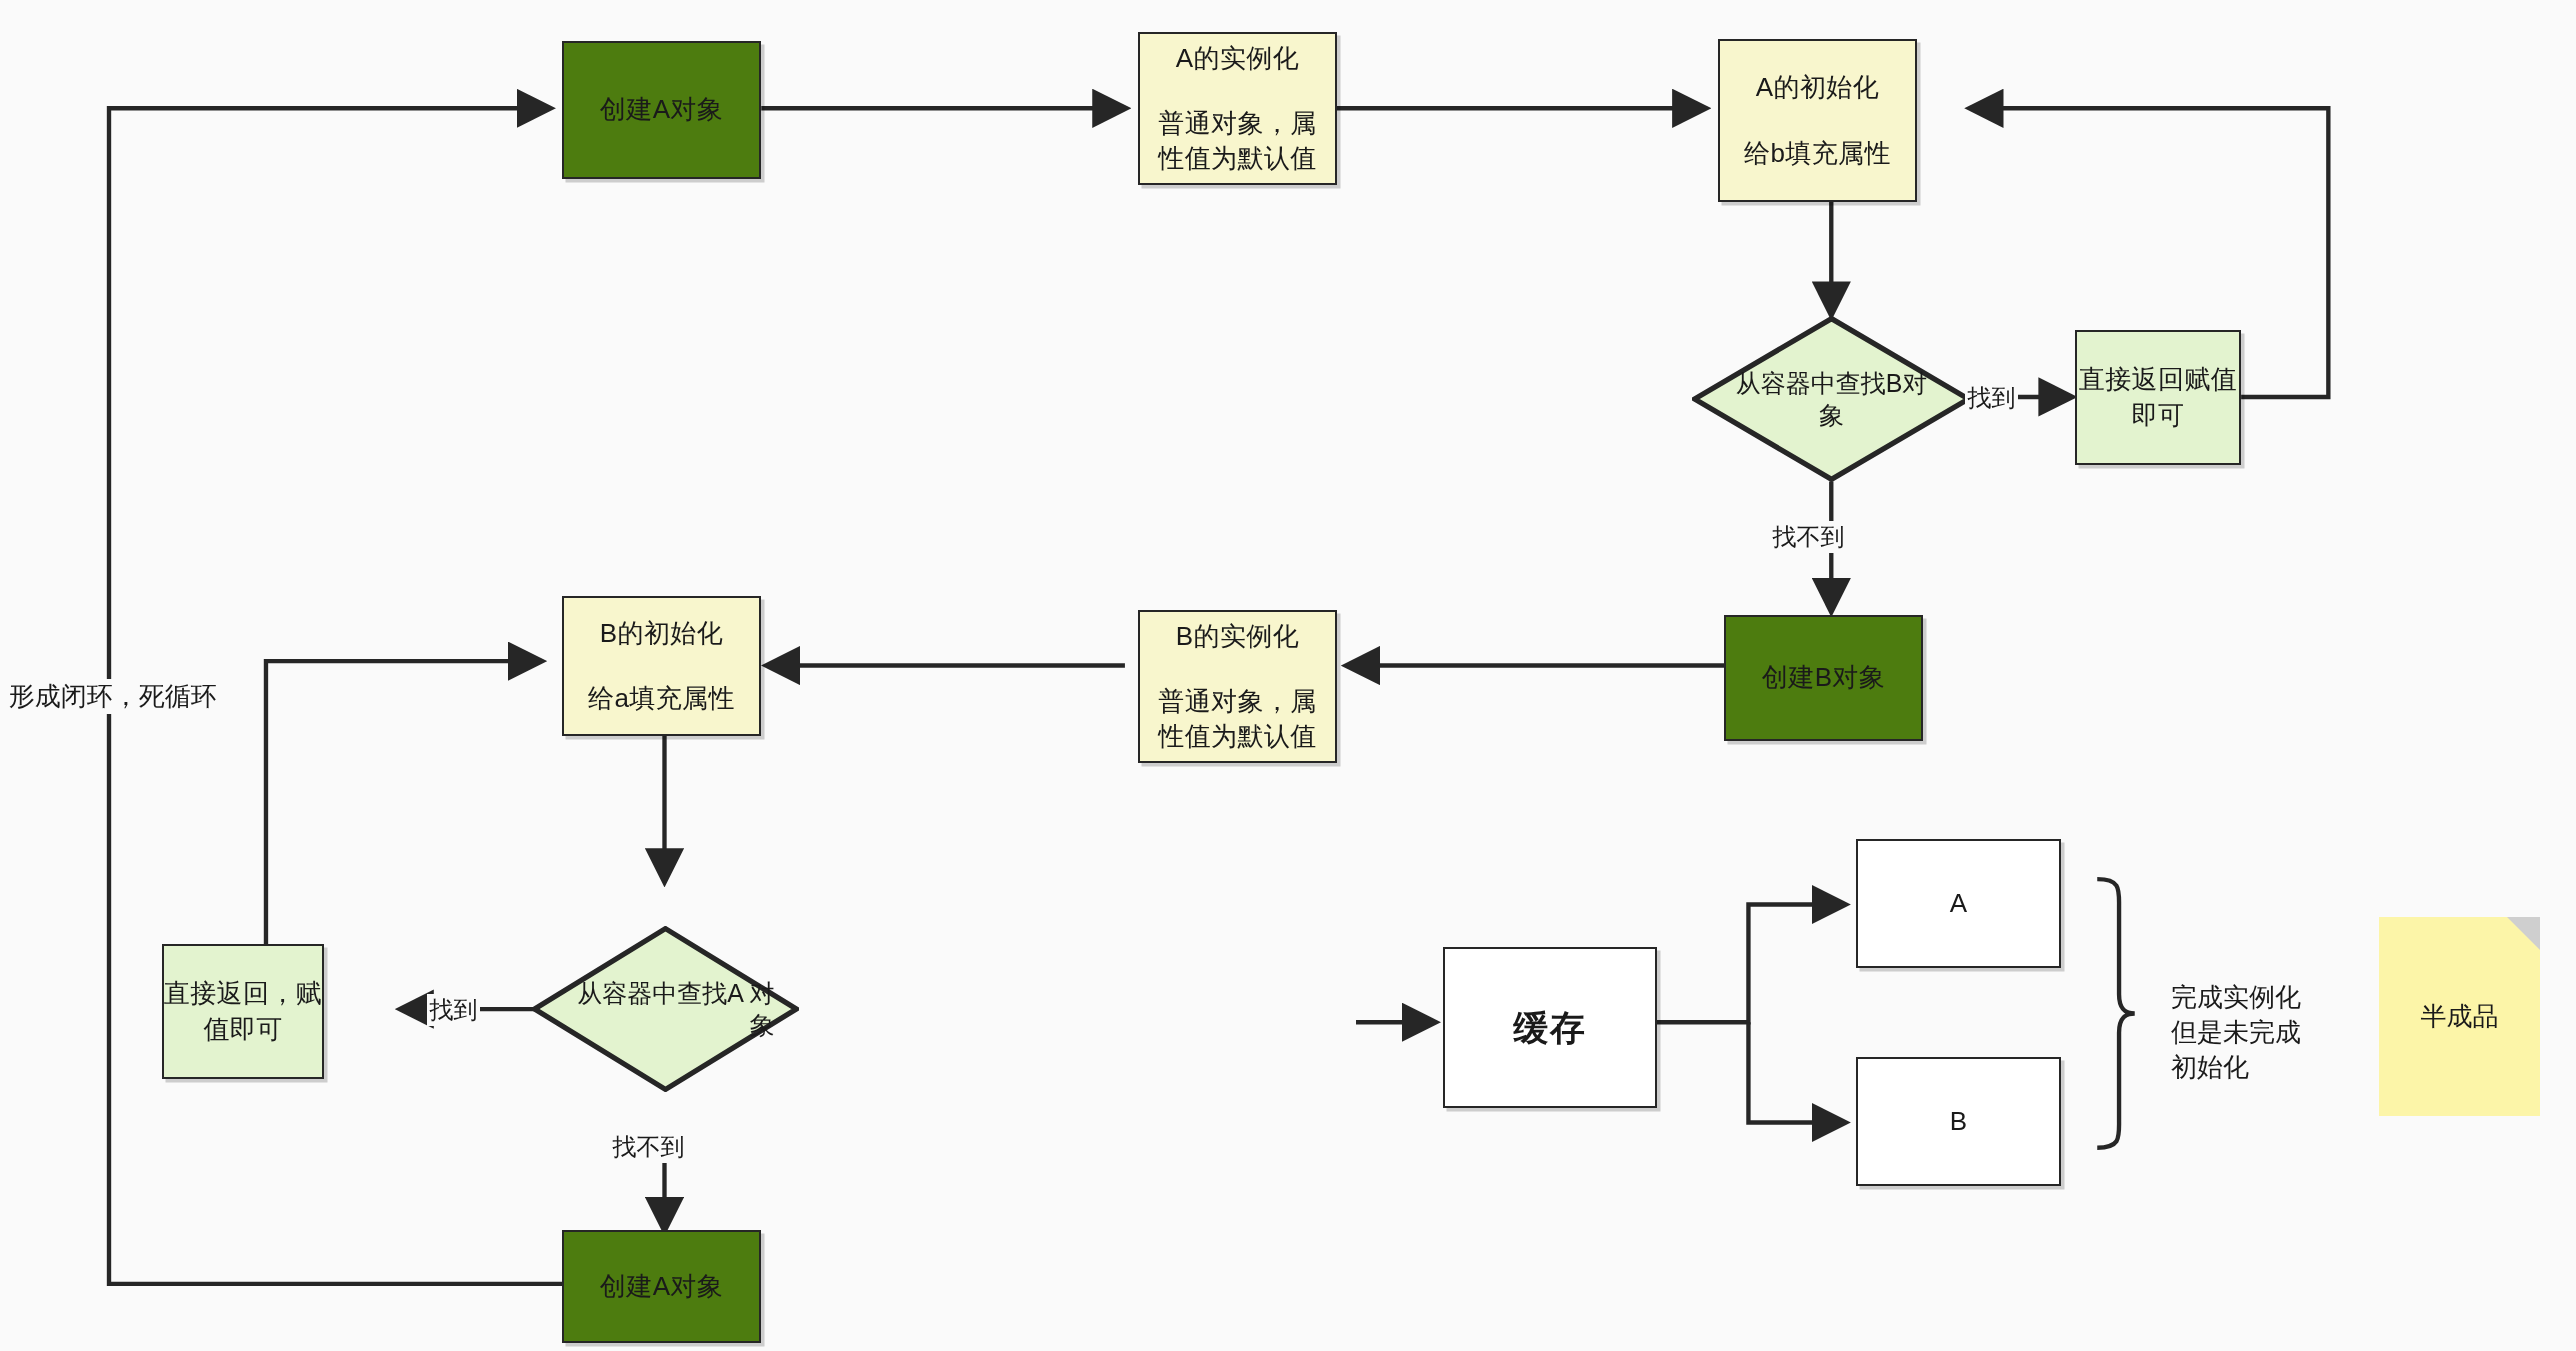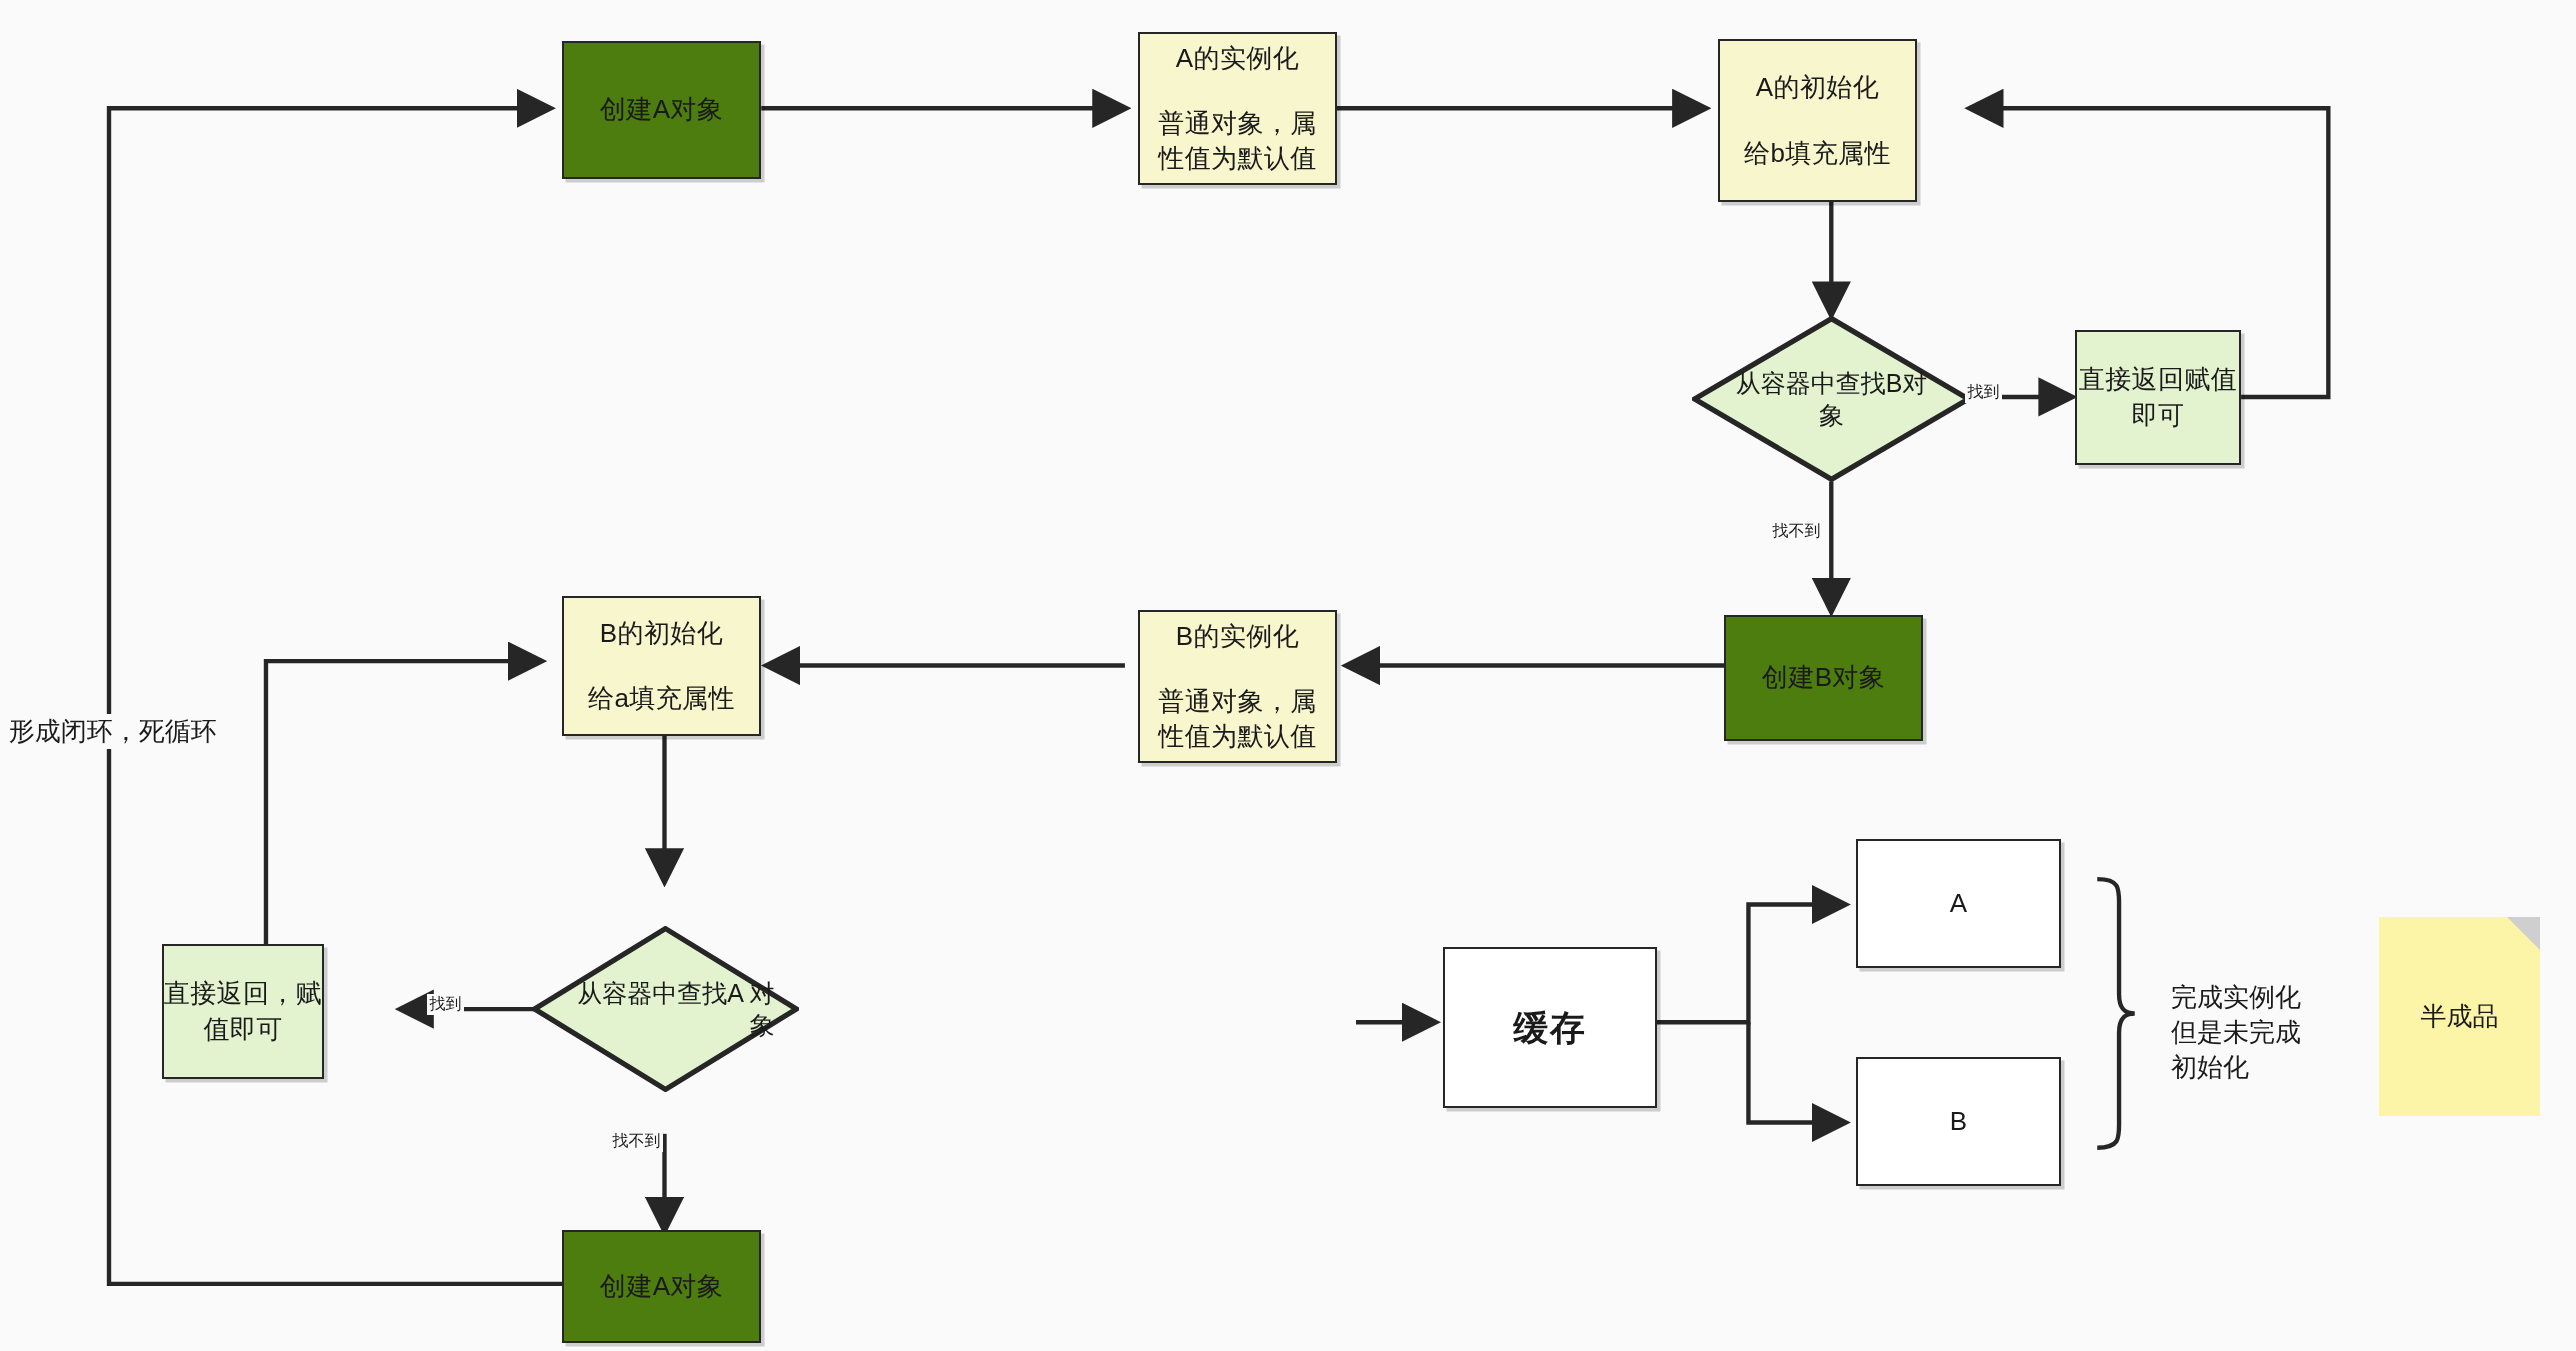--- a/index.html
+++ b/index.html
@@ -91,21 +91,21 @@
 
   .cachebox {
     font-size: 35px;
     font-weight: bold;
     letter-spacing: 1.7px;
   }
 
   .edge-label {
     position: absolute;
     background: #fafafa;
-    font-size: 16px;
+    font-size: 24px;
     color: #1a1a1a;
     white-space: nowrap;
     padding: 0 2.6px;
     z-index: 5;
   }
   .free-label {
     position: absolute;
     background: #fafafa;
     font-size: 26px;
     color: #1a1a1a;
@@ -250,21 +250,21 @@
   <div class="note" style="left:2379px; top:917px; width:161px; height:199px;">
     <span class="fold"></span>
     <span class="ntext">半成品</span>
   </div>
 
   <div class="edge-label" style="left:1965px; top:382px;">找到</div>
   <div class="edge-label" style="left:1770px; top:521px;">找不到</div>
   <div class="edge-label" style="left:427px; top:994px;">找到</div>
   <div class="edge-label" style="left:610px; top:1131px;">找不到</div>
 
-  <div class="free-label" style="left:8.7px; top:714px;">形成闭环，死循环</div>
+  <div class="free-label" style="left:8.7px; top:679px;">形成闭环，死循环</div>
 
   <div class="free-label brace-label" style="left:2171px; top:968px;margin-top:12px;">
     <span class="ln">完成实例化</span>
     <span class="ln">但是未完成</span>
     <span class="ln">初始化</span>
   </div>
 
 </div>
 
 

